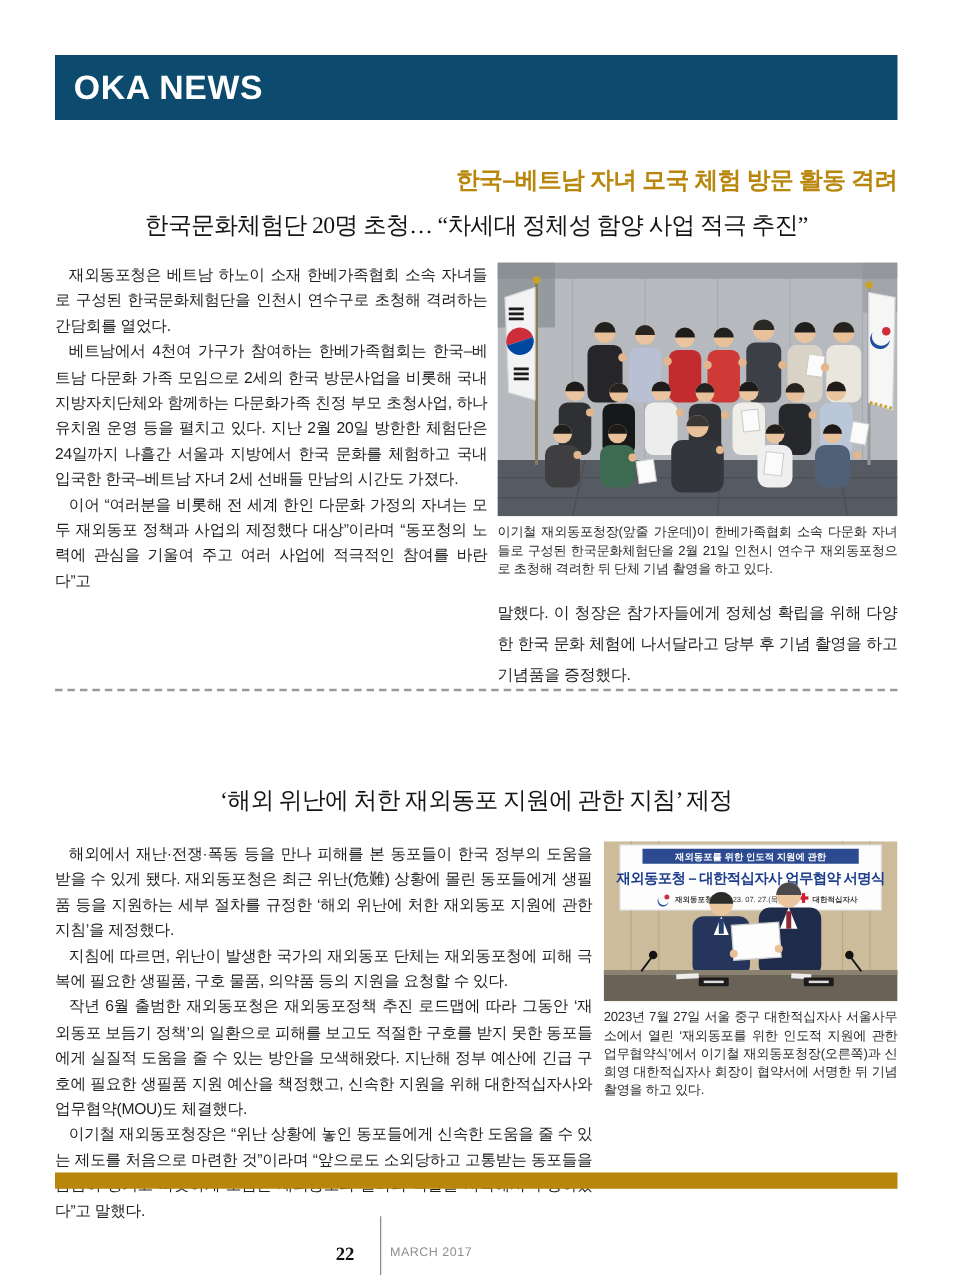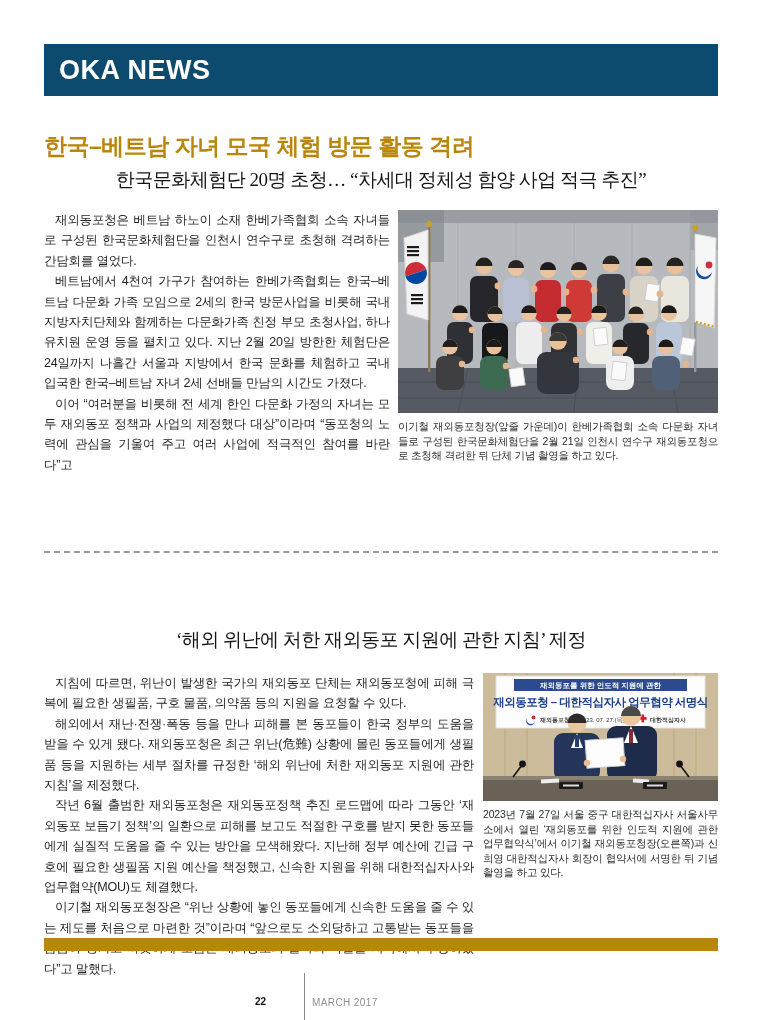--- a/index.html
+++ b/index.html
@@ -11,22 +11,22 @@
   .band{
     position:absolute;left:44px;top:44px;width:674px;height:52px;
     background:#0c4a6e;display:flex;align-items:center;
   }
   .band-title{
     color:#ffffff;font-size:27px;font-weight:bold;letter-spacing:.5px;
     padding-left:15px;line-height:1;
   }
   
   .headline{
-    position:absolute;left:44px;width:674px;text-align:left;
-    color:#b8860b;font-weight:bold;font-size:23px;letter-spacing:-.5px;
+    position:absolute;left:44px;width:674px;text-align:right;
+    color:#b8860b;font-weight:bold;font-size:19px;letter-spacing:-.5px;
   }
   .headline1{top:131px;}
   .headline2{top:590px;}
   .subtitle{
     position:absolute;left:44px;width:674px;text-align:center;
     font-family:"Liberation Serif","DejaVu Serif",serif;
     font-size:19px;color:#141414;letter-spacing:-.5px;
   }
   .subtitle1{top:167px;}
   .subtitle2{top:627px;}
@@ -54,22 +54,22 @@
   
   .dashed-divider{
     position:absolute;left:44px;top:551px;width:674px;height:0;
     border-top:2px dashed #9a9a9a;
   }
   .gold-bar{
     position:absolute;left:44px;top:938px;width:674px;height:13px;background:#b8860b;
   }
   
   .footer-page-number{
-    position:absolute;left:255px;top:996px;width:42px;text-align:left;
-    font-size:10px;font-weight:bold;color:#111;
+    position:absolute;left:255px;top:996px;width:42px;text-align:center;
+    font-size:15px;font-weight:bold;color:#111;font-family:Liberation Serif, serif;
   }
   .footer-rule{
     position:absolute;left:304px;top:973px;width:1px;height:47px;background:#8a8a8a;
   }
   .footer-issue{
     position:absolute;left:312px;top:997px;font-size:10px;color:#909090;letter-spacing:.4px;
   }
 </style>
 </head>
 <body>
@@ -264,31 +264,32 @@
               <circle cx="182" cy="122" r="3.2"></circle>
             <circle cx="252" cy="122" r="3.2"></circle>
               <circle cx="64" cy="154" r="3.2"></circle>
               <circle cx="108" cy="156" r="3.2"></circle>
             <circle cx="178" cy="150" r="3.2"></circle>
               <circle cx="288" cy="154" r="3.2"></circle>
           </g>
         </svg>
       </span>
       <div class="caption">이기철 재외동포청장(앞줄 가운데)이 한베가족협회 소속 다문화 자녀들로 구성된 한국문화체험단을 2월 21일 인천시 연수구 재외동포청으로 초청해 격려한 뒤 단체 기념 촬영을 하고 있다.</div>
+      <p class="continuation">말했다. 이 청장은 참가자들에게 정체성 확립을 위해 다양한 한국 문화 체험에 나서달라고 당부 후 기념 촬영을 하고 기념품을 증정했다.</p>
     </div>
   </div>
 
   <div class="dashed-divider"></div>
 
   <div class="subtitle subtitle2">‘해외 위난에 처한 재외동포 지원에 관한 지침’ 제정</div>
 
   <div class="cols cols2">
     <div class="col-text">
+      <p class="body-par">해외에서 재난·전쟁·폭동 등을 만나 피해를 본 동포들이 한국 정부의 도움을 받을 수 있게 됐다. 재외동포청은 최근 위난(危難) 상황에 몰린 동포들에게 생필품 등을 지원하는 세부 절차를 규정한 ‘해외 위난에 처한 재외동포 지원에 관한 지침’을 제정했다.</p>
       <p class="body-par">지침에 따르면, 위난이 발생한 국가의 재외동포 단체는 재외동포청에 피해 극복에 필요한 생필품, 구호 물품, 의약품 등의 지원을 요청할 수 있다.</p>
-      <p class="body-par">해외에서 재난·전쟁·폭동 등을 만나 피해를 본 동포들이 한국 정부의 도움을 받을 수 있게 됐다. 재외동포청은 최근 위난(危難) 상황에 몰린 동포들에게 생필품 등을 지원하는 세부 절차를 규정한 ‘해외 위난에 처한 재외동포 지원에 관한 지침’을 제정했다.</p>
       <p class="body-par">작년 6월 출범한 재외동포청은 재외동포정책 추진 로드맵에 따라 그동안 ‘재외동포 보듬기 정책’의 일환으로 피해를 보고도 적절한 구호를 받지 못한 동포들에게 실질적 도움을 줄 수 있는 방안을 모색해왔다. 지난해 정부 예산에 긴급 구호에 필요한 생필품 지원 예산을 책정했고, 신속한 지원을 위해 대한적십자사와 업무협약(MOU)도 체결했다.</p>
       <p class="body-par">이기철 재외동포청장은 “위난 상황에 놓인 동포들에게 신속한 도움을 줄 수 있는 제도를 처음으로 마련한 것”이라며 “앞으로도 소외당하고 고통받는 동포들을 꼼꼼히 챙기고 따뜻하게 보듬는 재외동포의 울타리 역할을 지속해서 수행하겠다”고 말했다.</p>
     </div>
     <div class="col-photo">
 
       <span class="photo-frame">
         <svg width="235" height="128" viewBox="0 0 235 128" xmlns="http://www.w3.org/2000/svg">
           <rect width="235" height="128" fill="#cdbc9b"></rect>
           <g stroke="#bba87f" stroke-width="1">
             <line x1="22" y1="0" x2="22" y2="104"></line>

